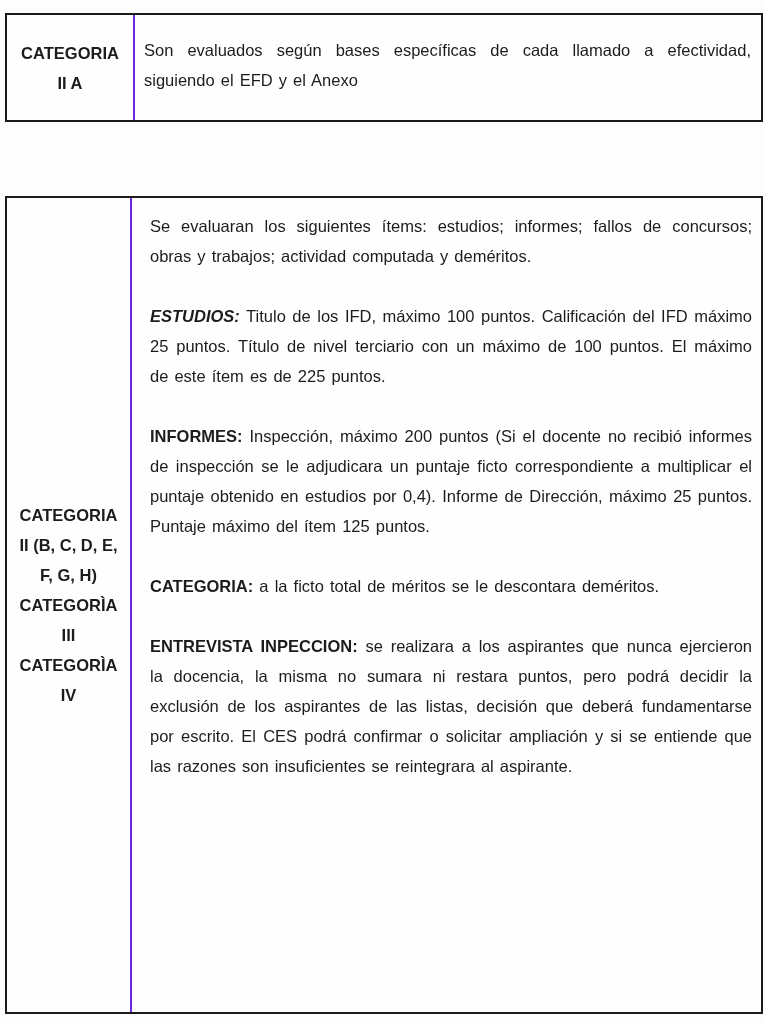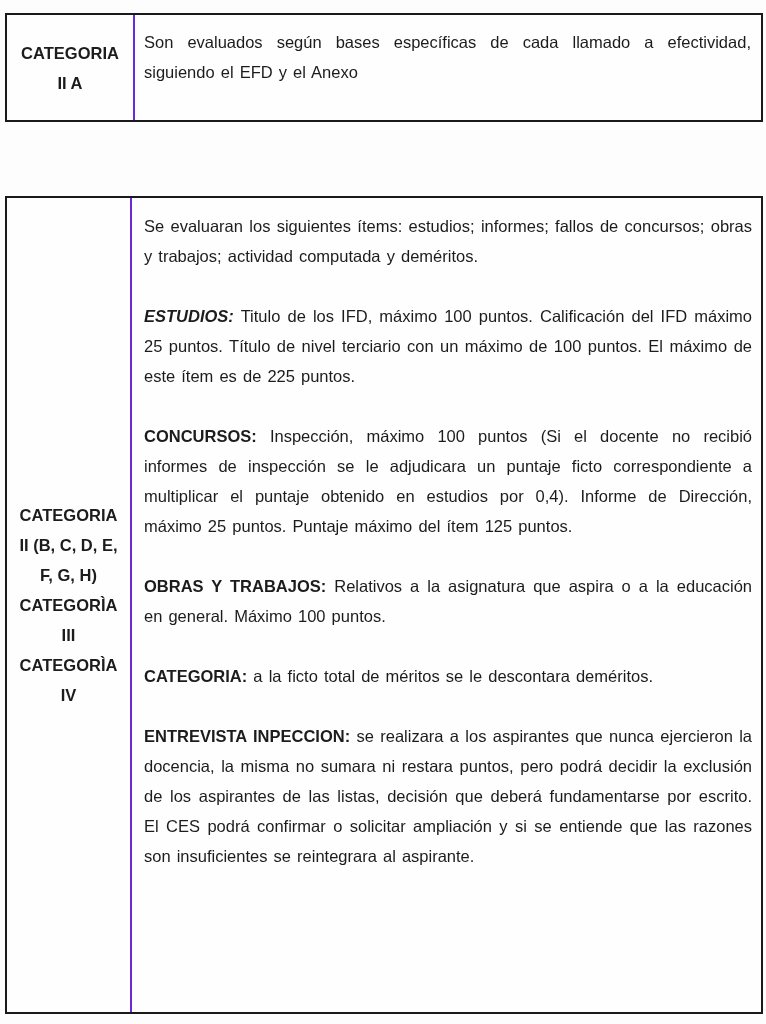--- a/index.html
+++ b/index.html
@@ -39,22 +39,22 @@
   #table-categoria-iia .cell-category { width: 128px; }
   #table-categorias    .cell-category { width: 125px; }
 
   .cell-body {
     flex: 1 1 auto;
     font-size: 16.5px;
     line-height: 30px;
     text-align: justify;
     overflow: hidden;
   }
-  #table-categoria-iia .cell-body { padding: 12px 10px 0 9px; }
-  #table-categorias    .cell-body { padding: 13px 9px 0 12px; }
+  #table-categoria-iia .cell-body { padding: 12px 10px 0 9px; margin-top: 8px; }
+  #table-categorias    .cell-body { padding: 13px 9px 0 18px; }
 
   .para { margin-bottom: 30px; word-spacing: 1.5px; }
   .para:last-child { margin-bottom: 0; }
   .para-heading { font-weight: bold; }
   .para-heading.italic { font-style: italic; }
 </style>
 </head>
 <body>
 
 <div class="doc-table" id="table-categoria-iia">
@@ -81,27 +81,24 @@
 
     <div class="para">
       <span class="para-body">Se evaluaran los siguientes ítems: estudios; informes; fallos de concursos; obras y trabajos; actividad computada y deméritos.</span>
     </div>
 
     <div class="para">
       <span class="para-heading italic">ESTUDIOS:</span><span class="para-body"> Titulo de los IFD, máximo 100 puntos. Calificación del IFD máximo 25 puntos. Título de nivel terciario con un máximo de 100 puntos. El máximo de este ítem es de 225 puntos.</span>
     </div>
 
     <div class="para">
-      <span class="para-heading">CONCURSOS:</span><span class="para-body"> Inspección, máximo 100 puntos (Si el docente no recibió informes de inspección se le adjudicara un puntaje ficto correspondiente a multiplicar el puntaje obtenido en estudios por 0,4). Informe de Dirección, máximo 25 puntos. Puntaje máximo del ítem 125 puntos.</span>
+      <span class="para-heading">INFORMES:</span><span class="para-body"> Inspección, máximo 200 puntos (Si el docente no recibió informes de inspección se le adjudicara un puntaje ficto correspondiente a multiplicar el puntaje obtenido en estudios por 0,4). Informe de Dirección, máximo 25 puntos. Puntaje máximo del ítem 125 puntos.</span>
     </div>
 
 
-    <div class="para">
-      <span class="para-heading">OBRAS Y TRABAJOS:</span><span class="para-body"> Relativos a la asignatura que aspira o a la educación en general. Máximo 100 puntos.</span>
-    </div>
 
     <div class="para">
       <span class="para-heading">CATEGORIA:</span><span class="para-body"> a la ficto total de méritos se le descontara deméritos.</span>
     </div>
 
 
     <div class="para">
       <span class="para-heading">ENTREVISTA INPECCION:</span><span class="para-body"> se realizara a los aspirantes que nunca ejercieron la docencia, la misma no sumara ni restara puntos, pero podrá decidir la exclusión de los aspirantes de las listas, decisión que deberá fundamentarse por escrito. El CES podrá confirmar o solicitar ampliación y si se entiende que las razones son insuficientes se reintegrara al aspirante.</span>
     </div>
 

